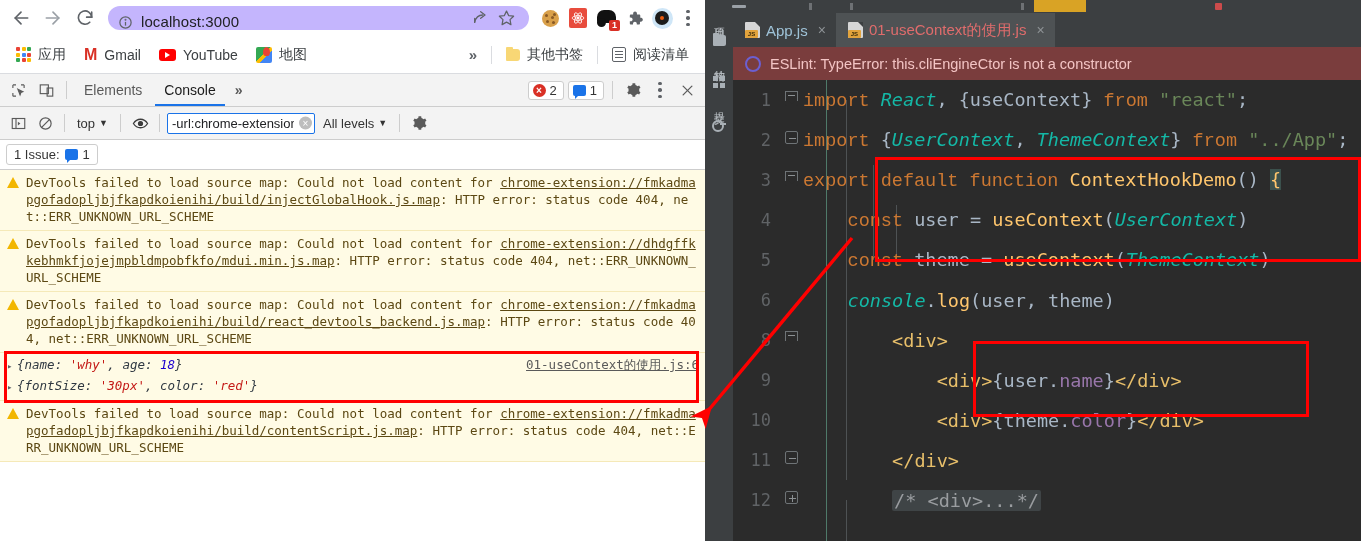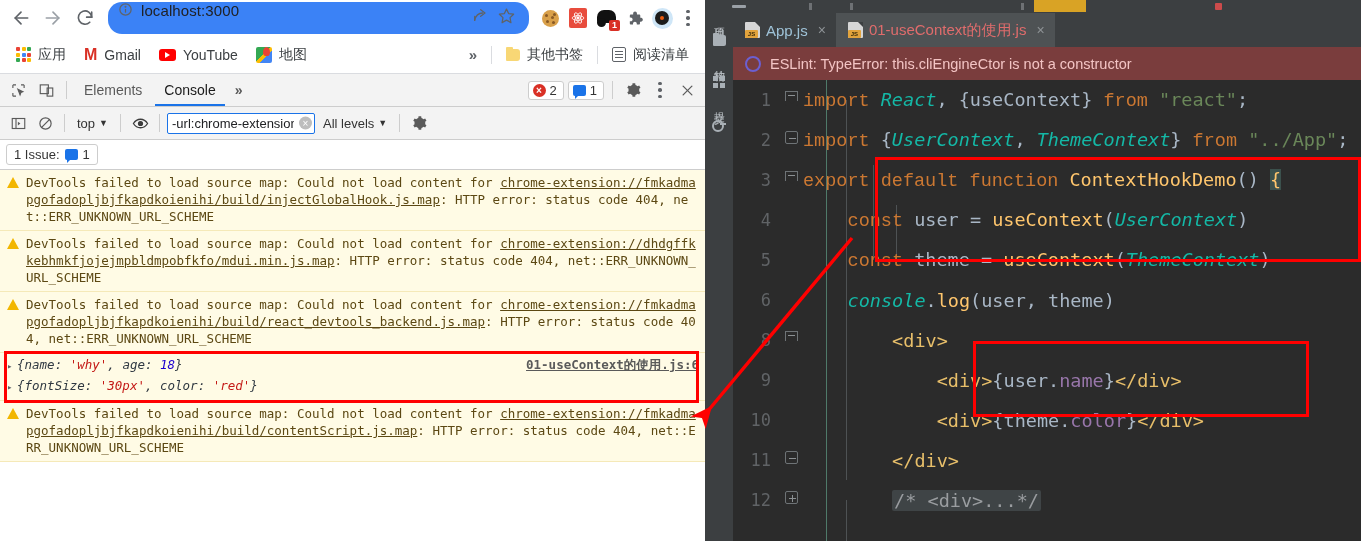--- a/index.html
+++ b/index.html
@@ -21,22 +21,22 @@
   .chrome-toolbar {
     height:36px; display:flex; align-items:center;
     padding:0 6px; background:#fff; gap:2px;
   }
   .nav-btn {
     width:30px; height:30px; display:flex; align-items:center; justify-content:center;
     color:#5f6368; border-radius:50%; flex:0 0 auto;
   }
   .nav-btn svg { display:block; }
   .omnibox {
-    flex:1 1 auto; height:32px; background:#3b82f6; border-radius:14px;
-    display:flex; align-items:flex-start; padding:0 10px; margin:0 6px;
+    flex:1 1 auto; height:24px; background:#c4b5fd; border-radius:14px;
+    display:flex; align-items:flex-end; padding:0 10px; margin:0 6px;
     min-width:0;
   }
   .omni-info { flex:0 0 auto; display:flex; align-items:center; color:#5f6368; margin-right:8px; }
   .omni-url {
     flex:1 1 auto; font-size:15px; color:#202124; white-space:nowrap;
     overflow:hidden; text-overflow:ellipsis; letter-spacing:.1px;
   }
   .omni-act { flex:0 0 auto; width:26px; height:26px; display:flex; align-items:center; justify-content:center; color:#5f6368; }
   .ext-icon { width:26px; height:26px; flex:0 0 auto; display:flex; align-items:center; justify-content:center; position:relative; }
   .cookie { width:17px;height:17px;border-radius:50%;background:#d9a04a;position:relative;display:block; }
@@ -153,21 +153,20 @@
   }
   .obj-line { display:flex; align-items:baseline; white-space:nowrap; }
   .tri { display:inline-block; width:10px; color:#5f6368; font-size:9px; flex:0 0 auto; }
   .obj-txt { font-style:italic; }
   .s { color:#c41a16; }
   .n { color:#1c00cf; }
   .obj-src {
     margin-left:auto; color:#5a5a5a; text-decoration:underline;
     font-family:"DejaVu Sans Mono", monospace; font-size:12.5px; font-style:normal;
     padding-left:18px;
-    font-weight:bold;
   }
   .red-box-console {
     position:absolute; left:4px; right:6px; border:3px solid #ff0000;
     pointer-events:none;
   }
 
   
   #ide {
     position:absolute; left:705px; top:0; width:656px; height:541px;
     background:#2b2b2b; overflow:hidden;

